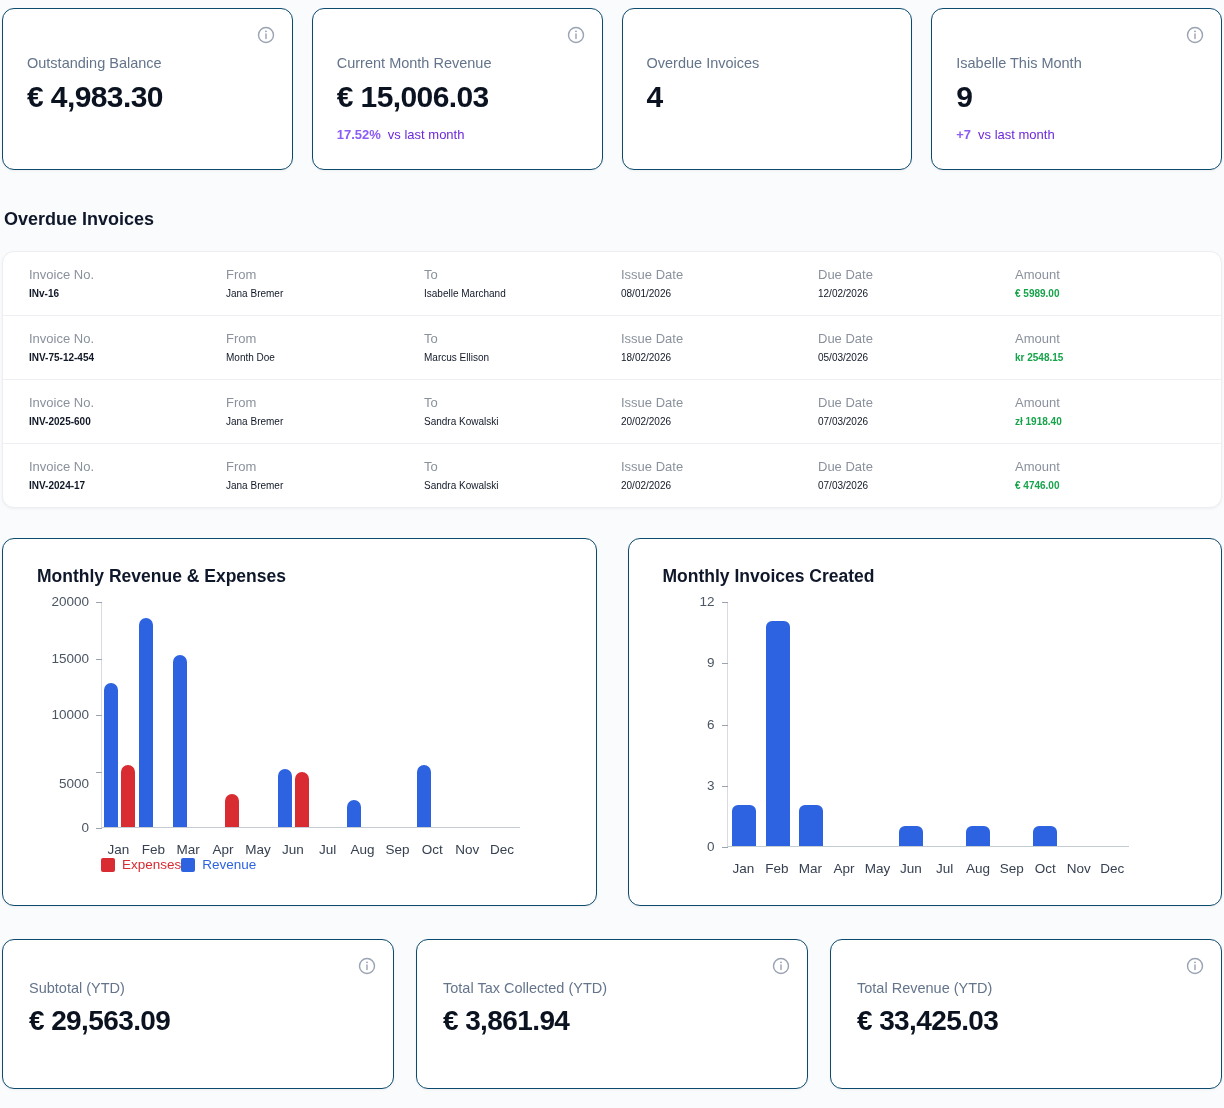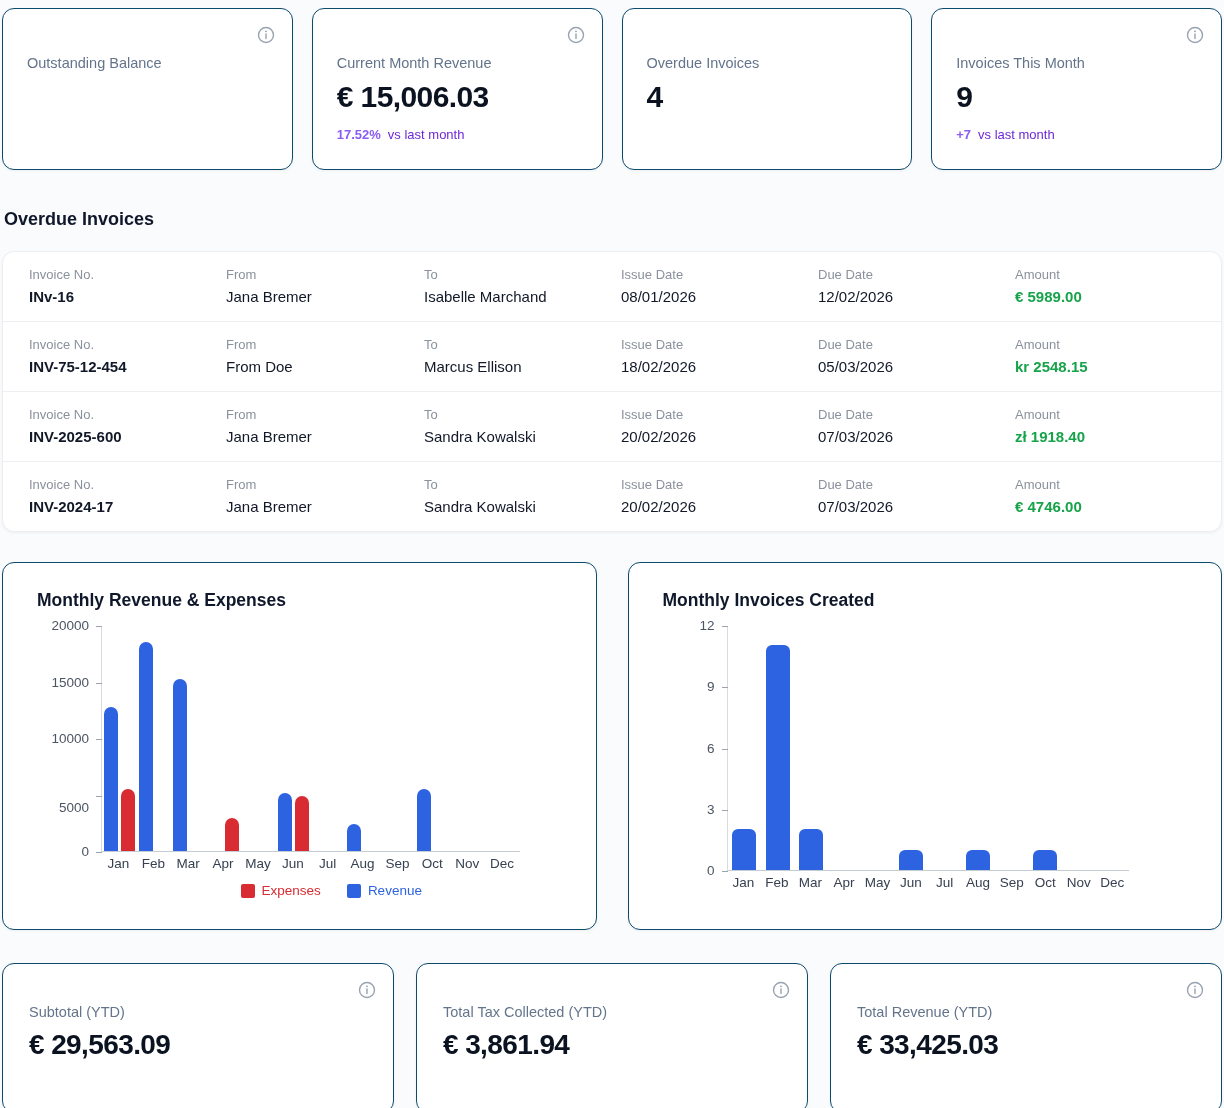--- a/index.html
+++ b/index.html
@@ -41,61 +41,62 @@
     box-shadow: 0 1px 3px rgba(16,24,40,.05); }
   .invoice-row {
     display: grid;
     grid-template-columns: 197px 198px 197px 197px 197px 1fr;
     padding: 15px 26px 16px;
     border-top: 1px solid #edeff3;
     cursor: pointer;
   }
   .invoice-row:first-child { border-top: none; }
   .cell-label { font-size: 13px; color: #8a919c; margin-bottom: 6px; }
-  .cell-value { font-size: 15px; color: #111827; font-weight: 500; }
+  .cell-value { font-size: 10px; color: #111827; font-weight: 500; }
   .invoice-no .cell-value { font-weight: 600; }
   .amount-cell { }
   .amount-cell .cell-value { color: #16a34a; font-weight: 700; }
   
   .charts-grid { display: grid; grid-template-columns: repeat(2, 1fr); gap: 31px; margin-top: 30px; }
   .chart-card { height: 368px; padding: 27px 34px 18px; }
   .chart-title { font-size: 17.5px; font-weight: 700; color: #0f172a; }
   .chart { margin-top: 15px; }
   .plot { display: flex; }
   .y-axis { position: relative; width: 64px; flex: 0 0 64px; }
   .y-tick-label { position: absolute; right: 12px; font-size: 13.5px; color: #4b5563; line-height: 16px; width: 52px; text-align: right; }
   .bars-area {
     position: relative; flex: 1; display: flex; align-items: flex-end;
     border-left: 1px solid #d8dce2; border-bottom: 1px solid #c6ccd4;
   }
   .tick-mark { position: absolute; left: -6px; width: 6px; height: 1px; background: #9aa3af; }
   .bar-col { flex: 1; height: 100%; display: flex; align-items: flex-end; justify-content: center; gap: 3px; }
   .bar { min-width: 0; }
-  .x-labels { display: flex; margin-left: 64px; margin-top: 4px; }
+  .x-labels { display: flex; margin-left: 64px; margin-top: 14px; }
   .x-labels .x-lab { flex: 1; text-align: center; font-size: 13.5px; color: #374151; }
-  .legend { display: flex; justify-content: center; gap: 26px; margin-top: 12px; margin-left: 64px; }
+  .legend { display: flex; margin-top: 0; margin-left: 64px; }
   .legend-item { display: flex; align-items: center; gap: 7px; font-size: 13.5px; font-weight: 500; }
   .legend-swatch { width: 14px; height: 14px; border-radius: 2px; display: inline-block; }
   .chart-pad-r-lg .plot, .chart-pad-r-lg .x-labels { padding-right: 42px; }
   .chart-pad-r-xl .plot, .chart-pad-r-xl .x-labels { padding-right: 58px; }
 </style>
 </head>
 <body>
 
 <div class="stat-grid-top">
 
   <div class="card stat-card">
     <button class="info-btn">
       <svg width="20" height="20" viewBox="0 0 24 24" fill="none">
           <circle cx="12" cy="12" r="9" stroke="#9aa3b2" stroke-width="1.7"></circle>
           <line x1="12" y1="10.8" x2="12" y2="16.2" stroke="#9aa3b2" stroke-width="1.7" stroke-linecap="round"></line>
           <circle cx="12" cy="7.6" r="1.15" fill="#9aa3b2"></circle>
         </svg>
     </button>
     <div class="stat-label">Outstanding Balance</div>
+    <div class="stat-value">€ 4,983.30</div>
   </div>
 
   <div class="card stat-card">
     <button class="info-btn">
       <svg width="20" height="20" viewBox="0 0 24 24" fill="none">
           <circle cx="12" cy="12" r="9" stroke="#9aa3b2" stroke-width="1.7"></circle>
           <line x1="12" y1="10.8" x2="12" y2="16.2" stroke="#9aa3b2" stroke-width="1.7" stroke-linecap="round"></line>
           <circle cx="12" cy="7.6" r="1.15" fill="#9aa3b2"></circle>
         </svg>
     </button>
@@ -113,21 +114,21 @@
   </div>
 
   <div class="card stat-card">
     <button class="info-btn">
       <svg width="20" height="20" viewBox="0 0 24 24" fill="none">
           <circle cx="12" cy="12" r="9" stroke="#9aa3b2" stroke-width="1.7"></circle>
           <line x1="12" y1="10.8" x2="12" y2="16.2" stroke="#9aa3b2" stroke-width="1.7" stroke-linecap="round"></line>
           <circle cx="12" cy="7.6" r="1.15" fill="#9aa3b2"></circle>
         </svg>
     </button>
-    <div class="stat-label">Invoices This Month</div>
+    <div class="stat-label">Isabelle This Month</div>
     <div class="stat-value">9</div>
     <div class="stat-delta-row">
       <span class="delta-green">+7</span>
       <span class="delta-label">vs last month</span>
     </div>
   </div>
 </div>
 
 <h2 class="section-title">Overdue Invoices</h2>
 
@@ -159,21 +160,21 @@
     </div>
   </div>
 
   <div class="invoice-row">
     <div class="invoice-no">
       <div class="cell-label">Invoice No.</div>
       <div class="cell-value">INV-75-12-454</div>
     </div>
     <div>
       <div class="cell-label">From</div>
-      <div class="cell-value">From Doe</div>
+      <div class="cell-value">Month Doe</div>
     </div>
     <div>
       <div class="cell-label">To</div>
       <div class="cell-value">Marcus Ellison</div>
     </div>
     <div>
       <div class="cell-label">Issue Date</div>
       <div class="cell-value">18/02/2026</div>
     </div>
     <div>

